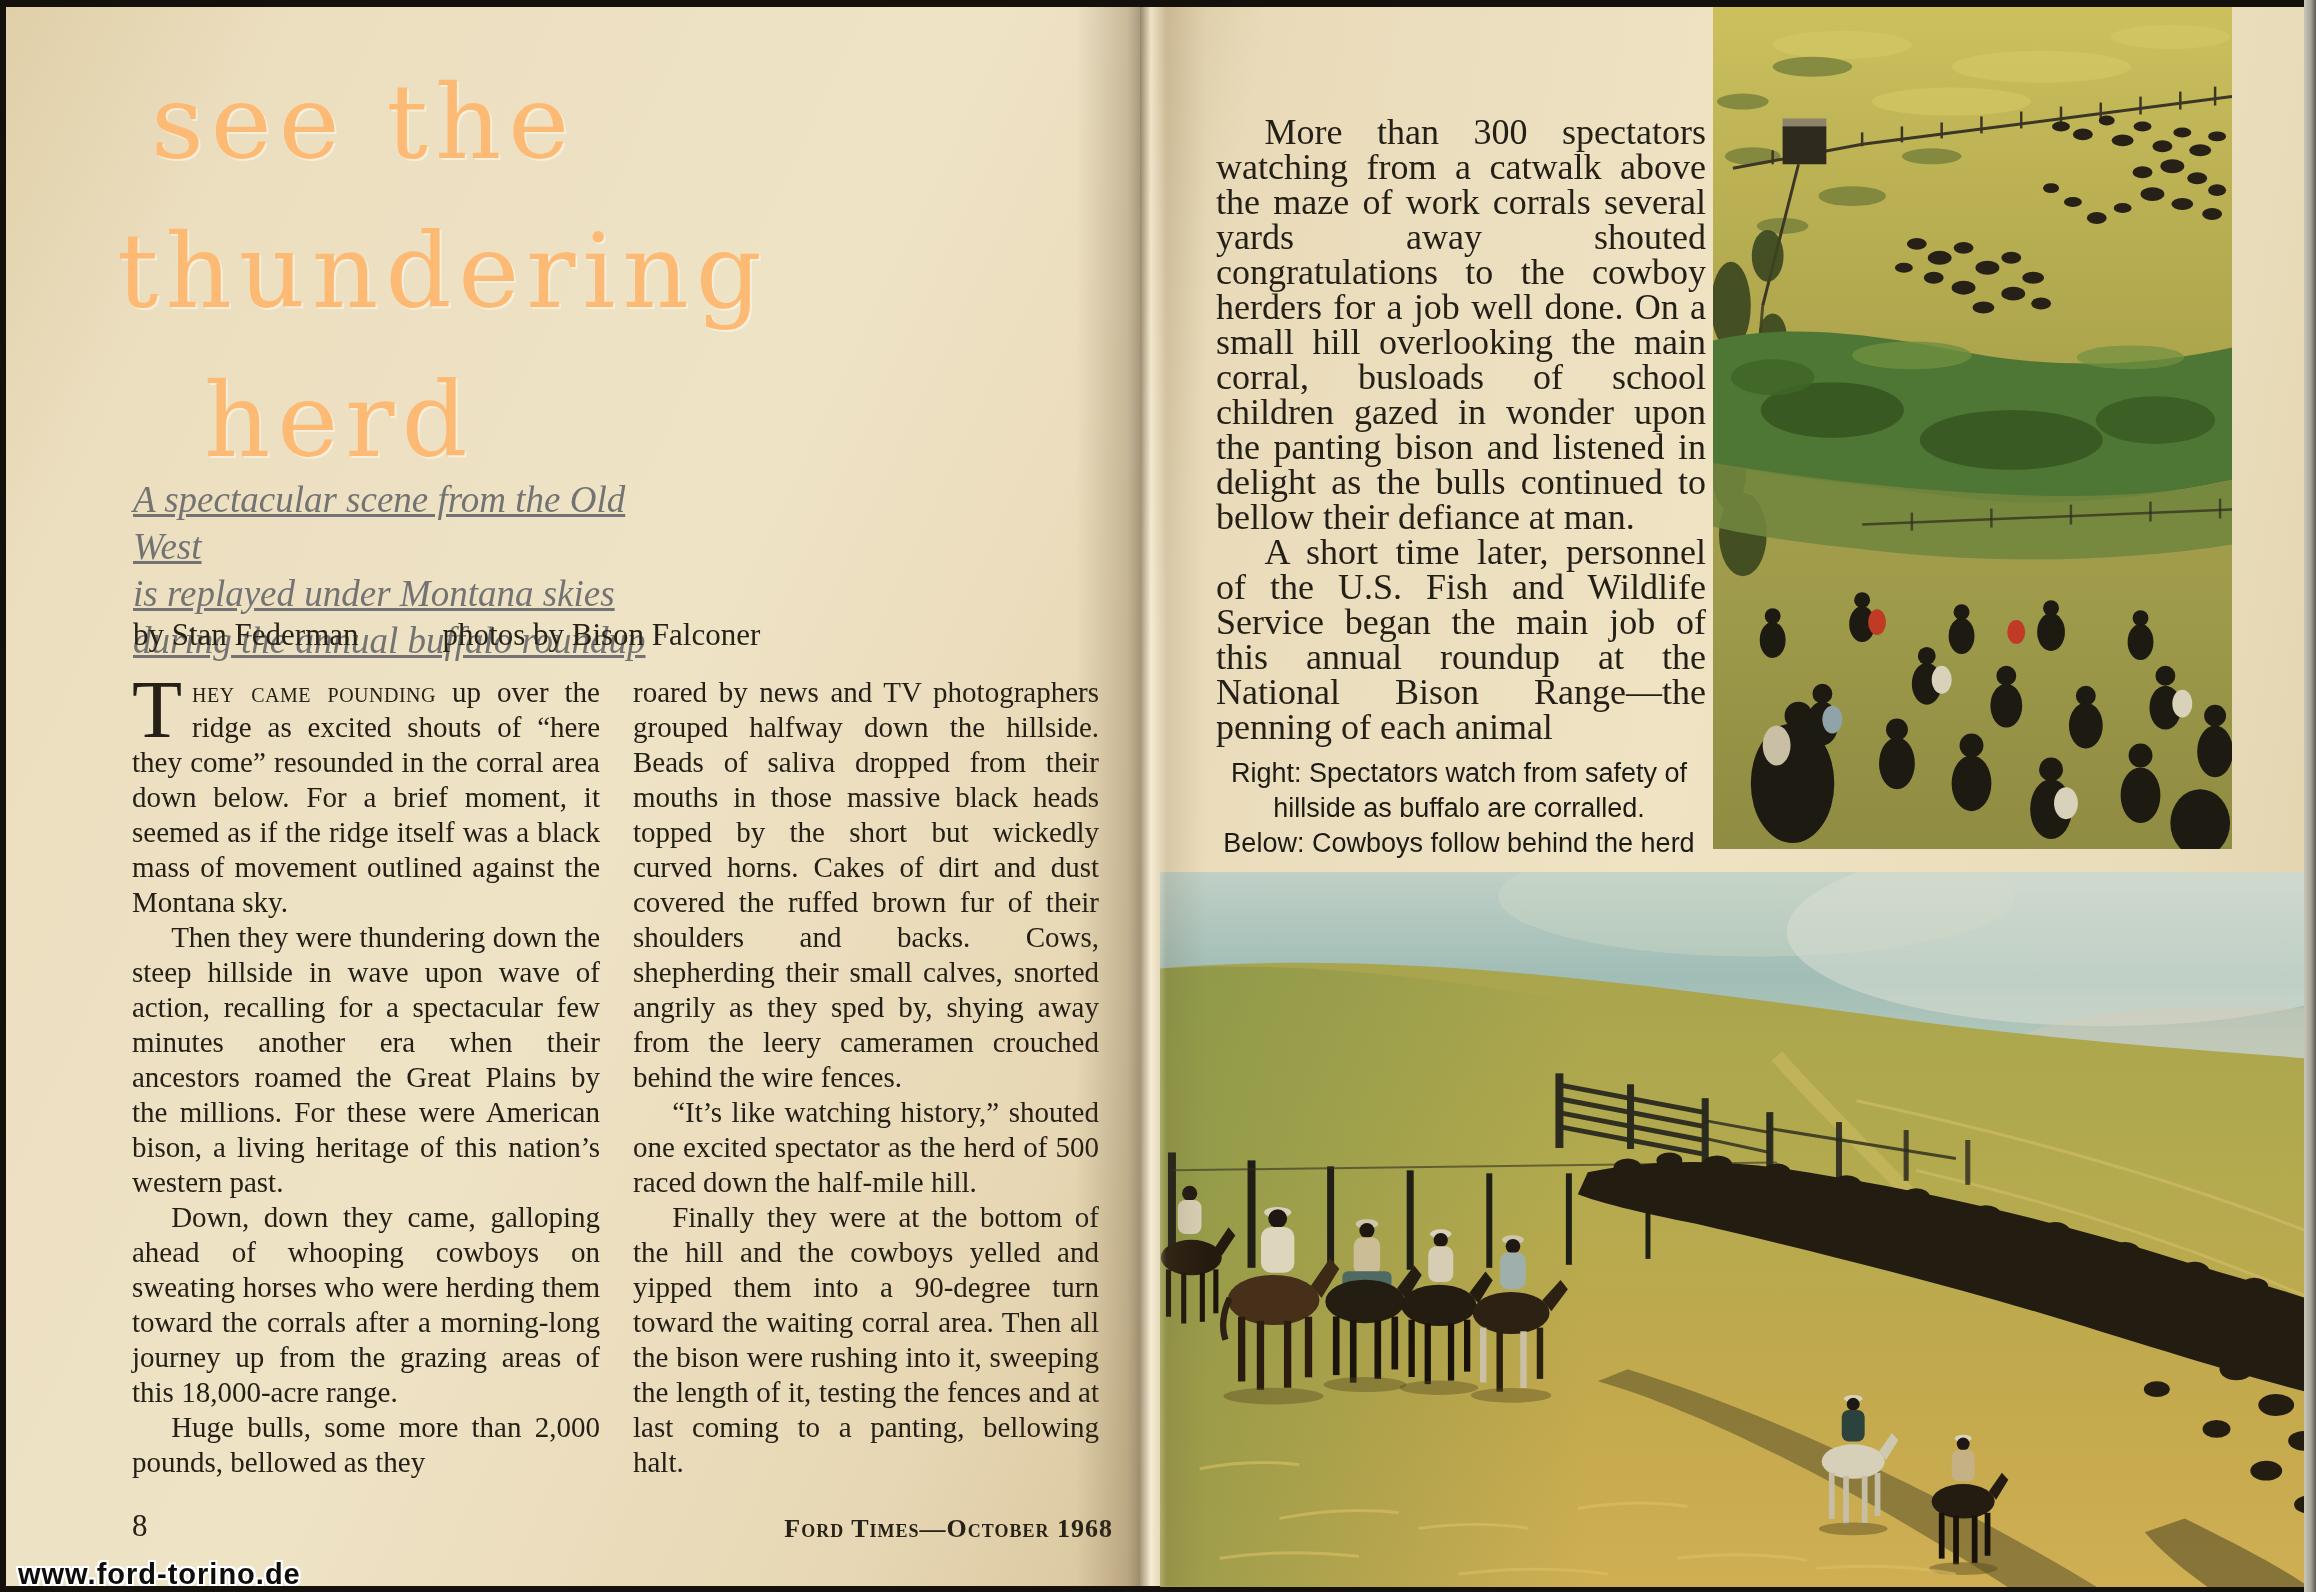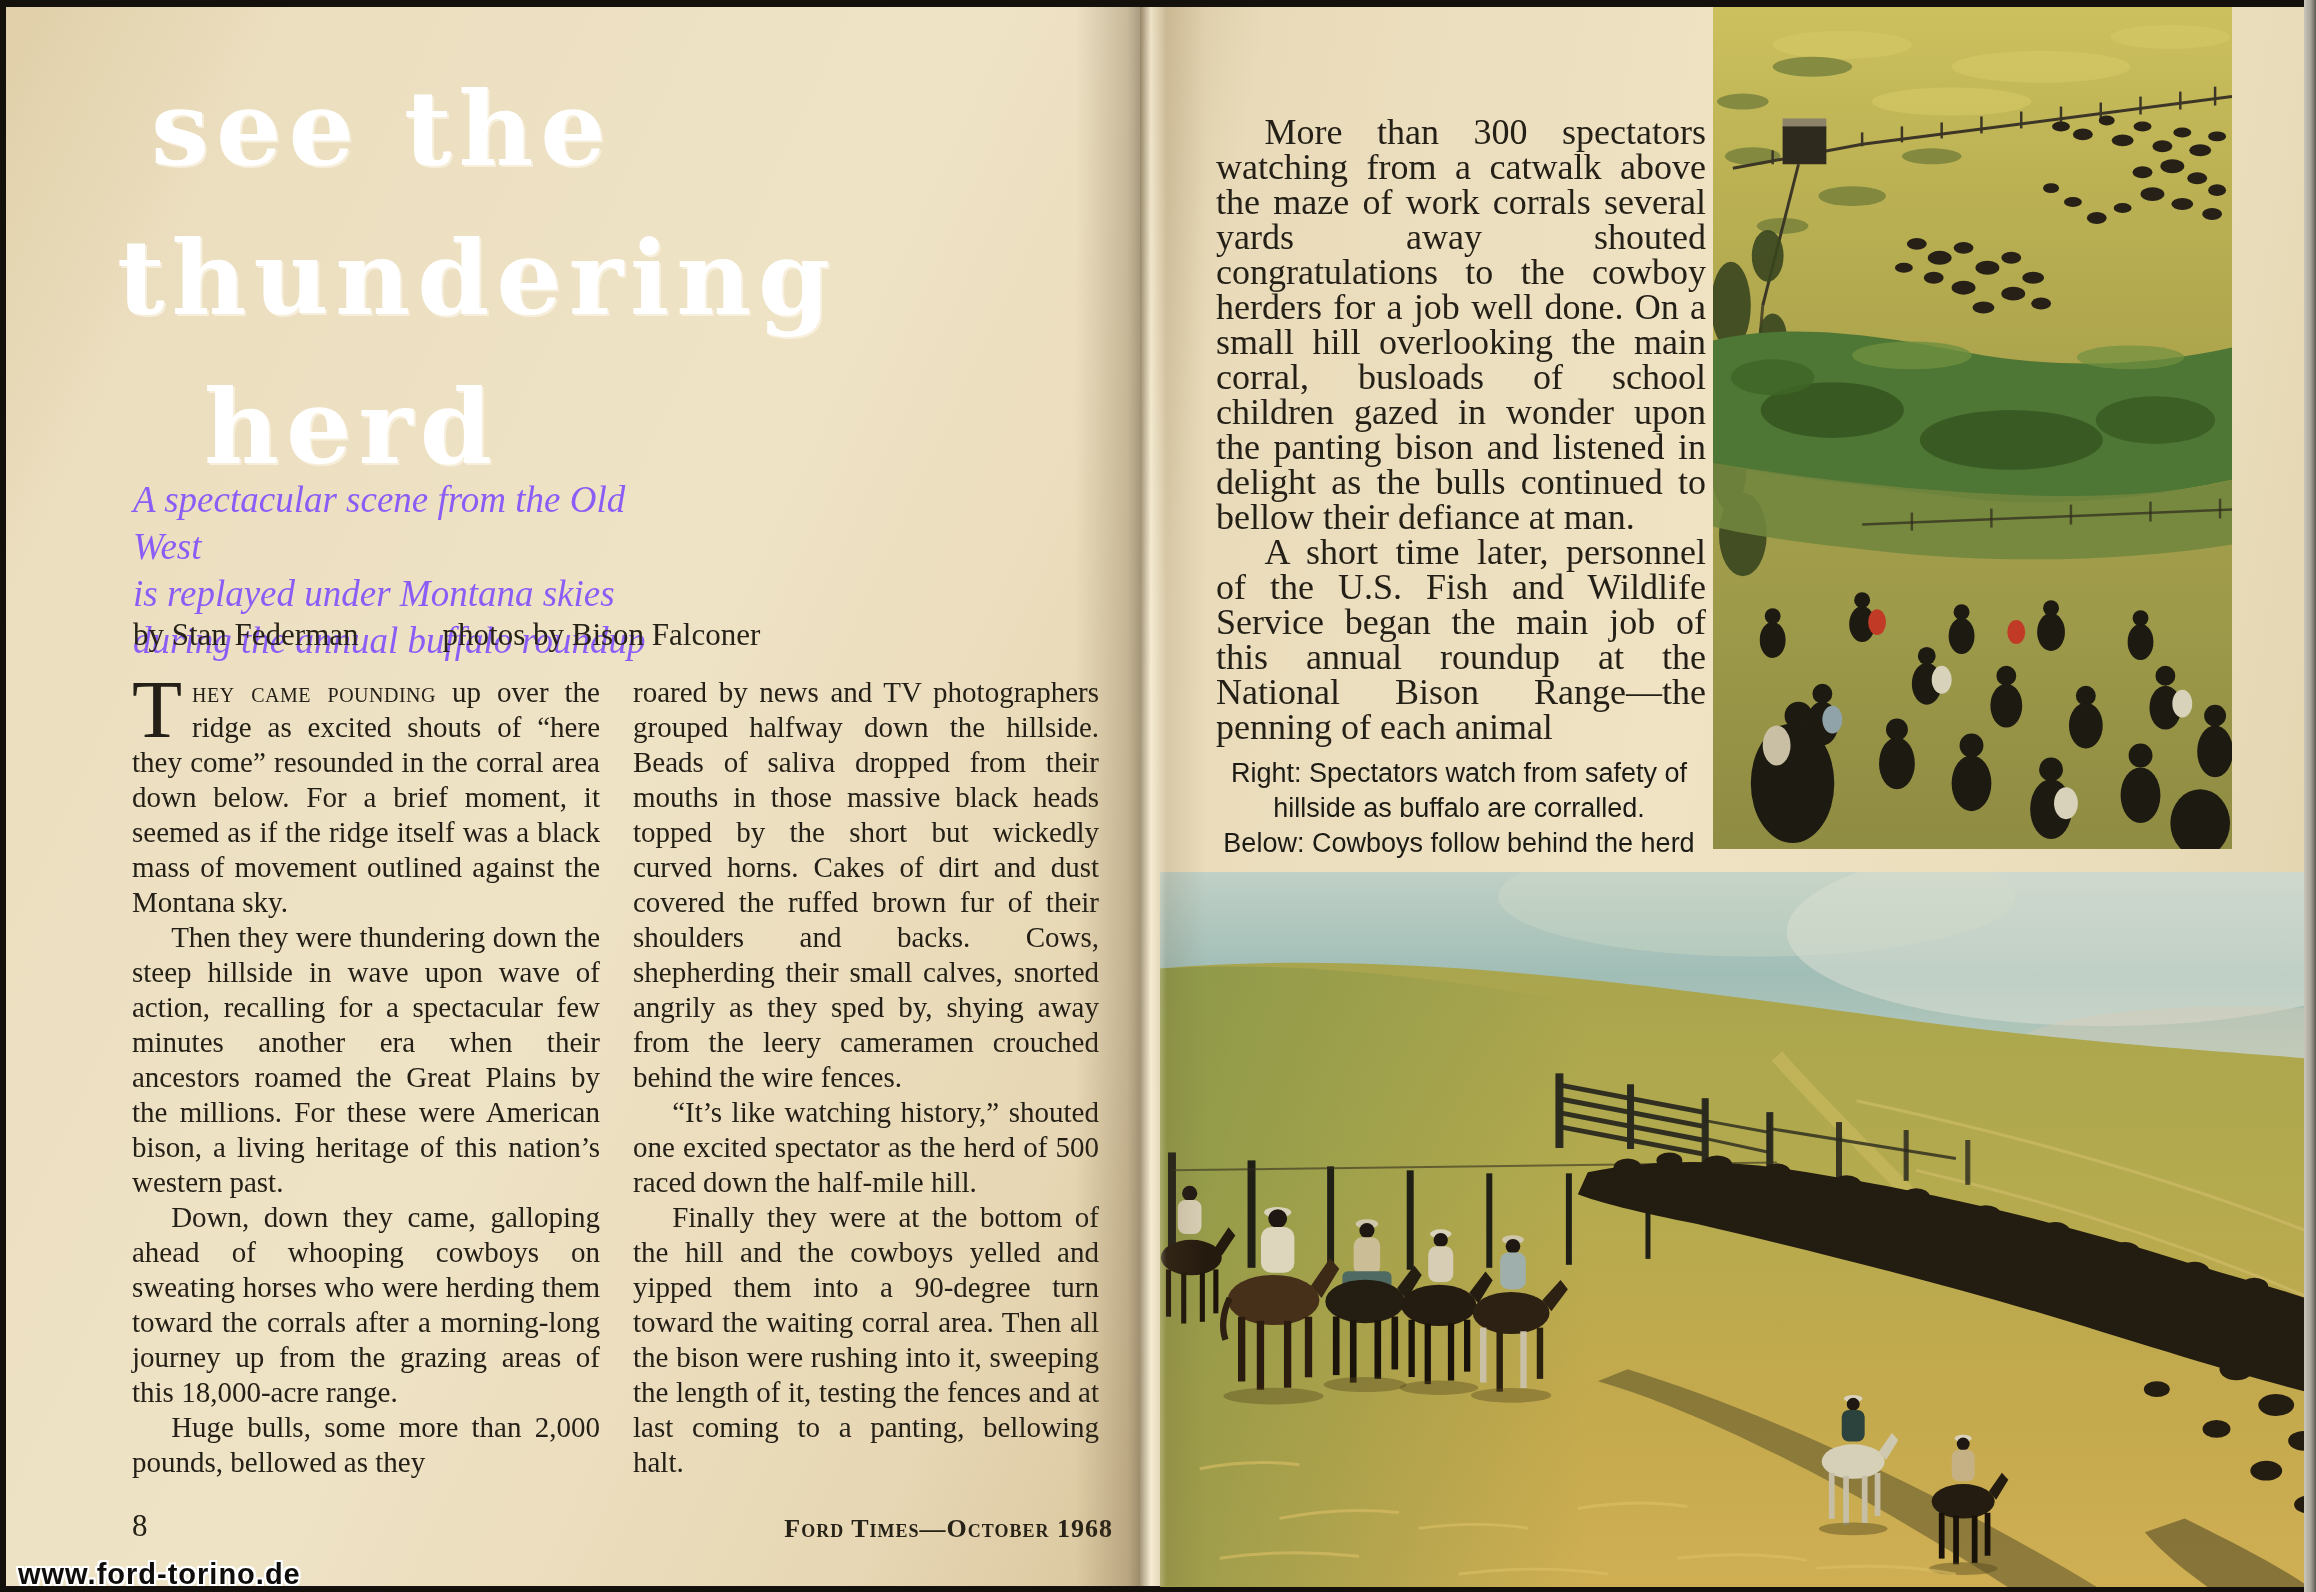--- a/index.html
+++ b/index.html
@@ -12,27 +12,27 @@
     background:linear-gradient(100deg,#d6c49e 0%,#e9dbba 9%,#efe3c4 45%,#e9dcba 80%,#e0d0a9 100%);}
   .gutter{position:absolute;left:1075px;top:6px;width:131px;height:1580px;pointer-events:none;z-index:5;
     background:linear-gradient(90deg,rgba(90,70,40,0) 0%,rgba(90,70,40,.25) 40%,rgba(56,42,22,.38) 50%,rgba(255,249,230,.55) 58%,rgba(120,95,60,.16) 70%,rgba(120,95,60,0) 100%);}
   
   .edge-top{position:absolute;left:0;top:0;width:2316px;height:7px;background:#14110d;z-index:9;}
   .edge-left{position:absolute;left:0;top:0;width:6px;height:1592px;background:#14110d;z-index:9;}
   .edge-bottom{position:absolute;left:0;top:1587px;width:2316px;height:5px;background:#14110d;z-index:9;}
   .edge-right{position:absolute;left:2304px;top:0;width:12px;height:1592px;z-index:9;
     background:linear-gradient(90deg,#cbc6ba 0%,#a8a49a 55%,#5c5a53 100%);}
   
-  .headline{position:absolute;left:117px;top:54px;z-index:2;color:#ffffff;
-    font-family:"DejaVu Serif",serif;font-weight:bold;font-size:103px;line-height:149px;
+  .headline{position:absolute;left:117px;top:48px;z-index:2;color:#fdba74;
+    font-family:"DejaVu Serif",serif;font-weight:normal;font-size:103px;line-height:149px;
     letter-spacing:7px;text-shadow:2px 2px 0 rgba(255,252,240,.55);}
   .headline .t1{margin-left:34px;}
   .headline .t3{margin-left:87px;}
   .subtitle{position:absolute;left:133px;top:476px;width:557px;z-index:2;
-    font-style:italic;font-size:37px;line-height:47px;color:#8b5cf6;}
+    font-style:italic;font-size:37px;line-height:47px;color:#737373;text-decoration:underline;}
   .byline{position:absolute;left:133px;top:617px;width:637px;display:flex;gap:84px;
     font-size:31px;color:#272217;z-index:2;}
   .bodycol{position:absolute;top:675px;width:468px;z-index:2;color:#252017;
     font-size:29px;line-height:35px;text-align:justify;}
   .col1{left:132px;} .col2{left:633px;width:466px;}
   .bodycol p{margin:0;text-indent:1.35em;}
   .bodycol p.no-indent{text-indent:0;}
   .dropcap{float:left;font-size:82px;line-height:62px;padding:4px 10px 0 0;color:#252017;}
   .lead-sc{font-variant:small-caps;letter-spacing:0.5px;}
   .pagenum{position:absolute;left:132px;top:1508px;font-size:31px;color:#272217;z-index:2;}

